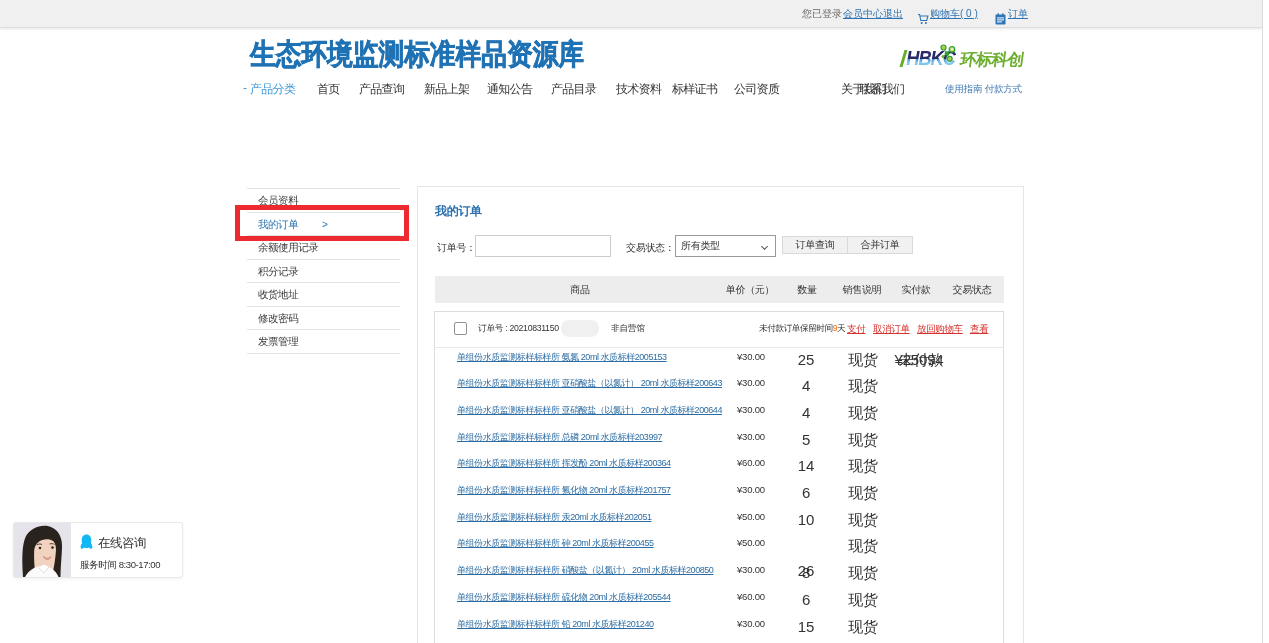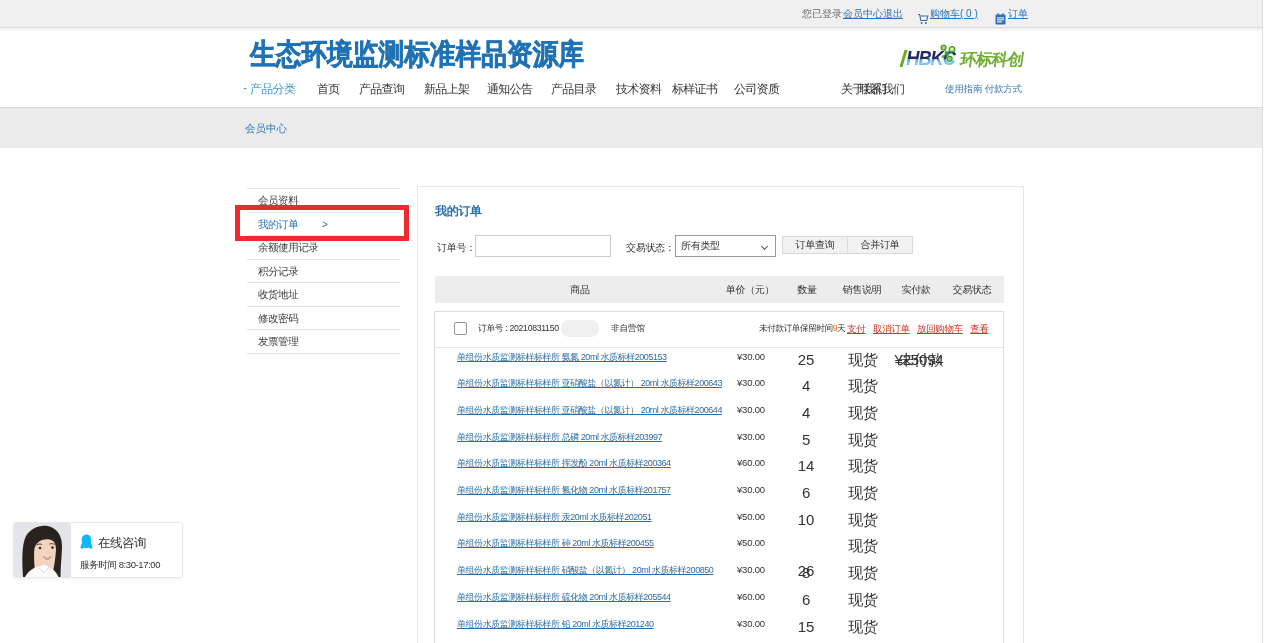--- a/index.html
+++ b/index.html
@@ -117,23 +117,20 @@
 <span class="navi" style="left:424px">新品上架</span>
 <span class="navi" style="left:487px">通知公告</span>
 <span class="navi" style="left:551px">产品目录</span>
 <span class="navi" style="left:616px">技术资料</span>
 <span class="navi" style="left:672px">标样证书</span>
 <span class="navi" style="left:734px">公司资质</span>
 <span class="navi" style="left:841px">关于我们</span>
 <span class="navi" style="left:859px">联系我们</span>
 </div>
 <span class="guides">使用指南 付款方式</span>
-<div class="band">
-      <span>会员中心</span>
-    </div>
 <ul class="side">
   <li>会员资料</li>
   <li class="cur">我的订单<i>&gt;</i></li>
   <li>余额使用记录</li>
   <li>积分记录</li>
   <li>收货地址</li>
   <li>修改密码</li>
   <li>发票管理</li>
 </ul>
 <div class="redbox"></div>

